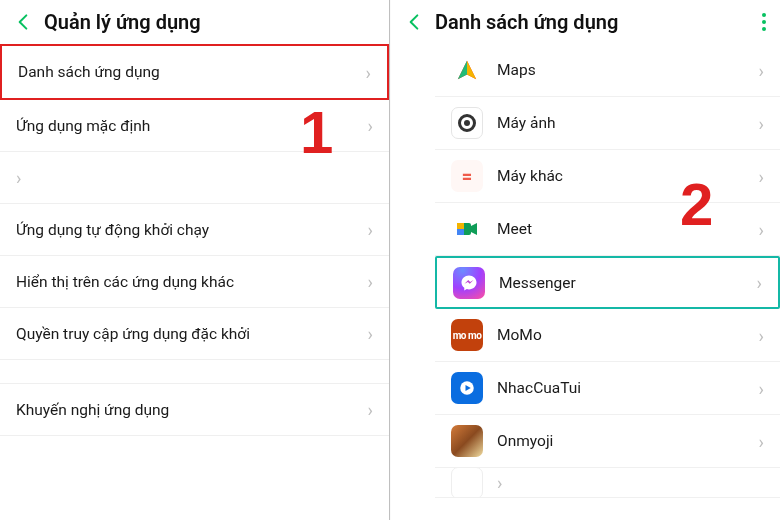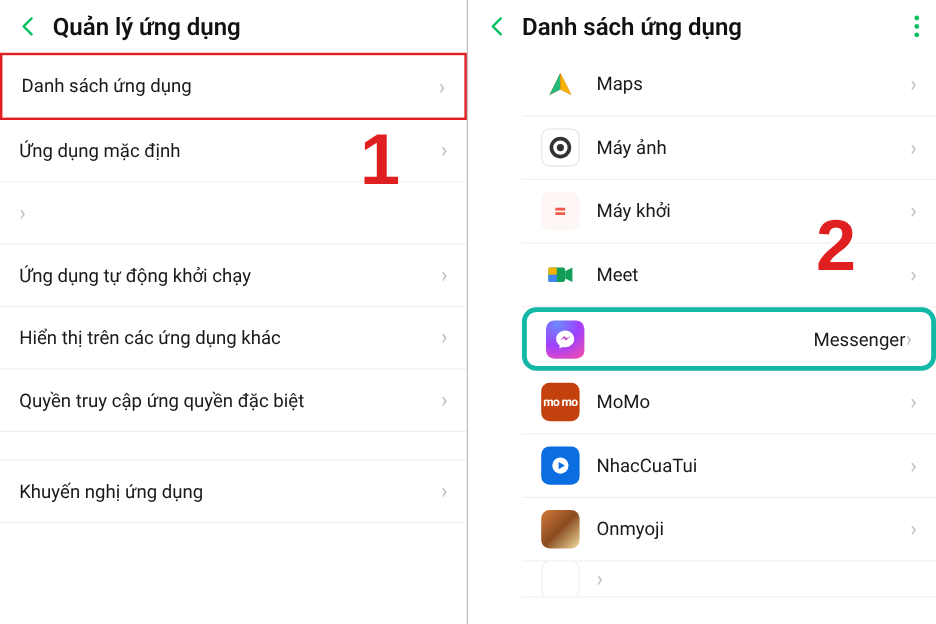--- a/index.html
+++ b/index.html
@@ -79,23 +79,22 @@
   .app-row {
     display: flex;
     align-items: center;
     padding: 0 16px;
     height: 53px;
     border-bottom: 1px solid #f0f0f0;
     cursor: pointer;
     margin-left: 44px;
   }
   .app-row.highlighted {
-    border: 4px solid #14b8a6;
-    border-radius: 12px;
-    text-align: right;
+    border: 2px solid #14b8a6;
+    border-radius: 2px;
   }
   .app-icon {
     width: 32px; height: 32px;
     border-radius: 7px;
     margin-right: 14px;
     flex: 0 0 auto;
     display: flex; align-items: center; justify-content: center;
     font-size: 14px; font-weight: bold; color: #fff;
     position: relative;
   }
@@ -165,21 +164,21 @@
     </div>
     <div class="row">
       <div class="label">Ứng dụng tự động khởi chạy</div>
       <div class="chev">›</div>
     </div>
     <div class="row">
       <div class="label">Hiển thị trên các ứng dụng khác</div>
       <div class="chev">›</div>
     </div>
     <div class="row">
-      <div class="label">Quyền truy cập ứng quyền đặc biệt</div>
+      <div class="label">Quyền truy cập ứng dụng đặc khởi</div>
       <div class="chev">›</div>
     </div>
     <div class="gap"></div>
     <div class="row">
       <div class="label">Khuyến nghị ứng dụng</div>
       <div class="chev">›</div>
     </div>
   </div>
 </div>
 
@@ -214,21 +213,21 @@
       <div class="app-icon ic-camera">
         <div class="outer">
             <div class="inner"></div>
           </div>
       </div>
       <div class="label">Máy ảnh</div>
       <div class="chev">›</div>
     </div>
     <div class="app-row">
       <div class="app-icon ic-calc">=</div>
-      <div class="label">Máy khởi</div>
+      <div class="label">Máy khác</div>
       <div class="chev">›</div>
     </div>
     <div class="app-row">
       <div class="app-icon ic-meet">
         <svg viewBox="0 0 24 24">
             <rect x="2" y="6" width="14" height="12" rx="2" fill="#0f9d58"></rect>
             <rect x="2" y="6" width="7" height="6" fill="#f4b400"></rect>
             <rect x="2" y="12" width="7" height="6" fill="#4285f4"></rect>
             <polygon points="16,9 22,6 22,18 16,15" fill="#0f9d58"></polygon>
           </svg>

